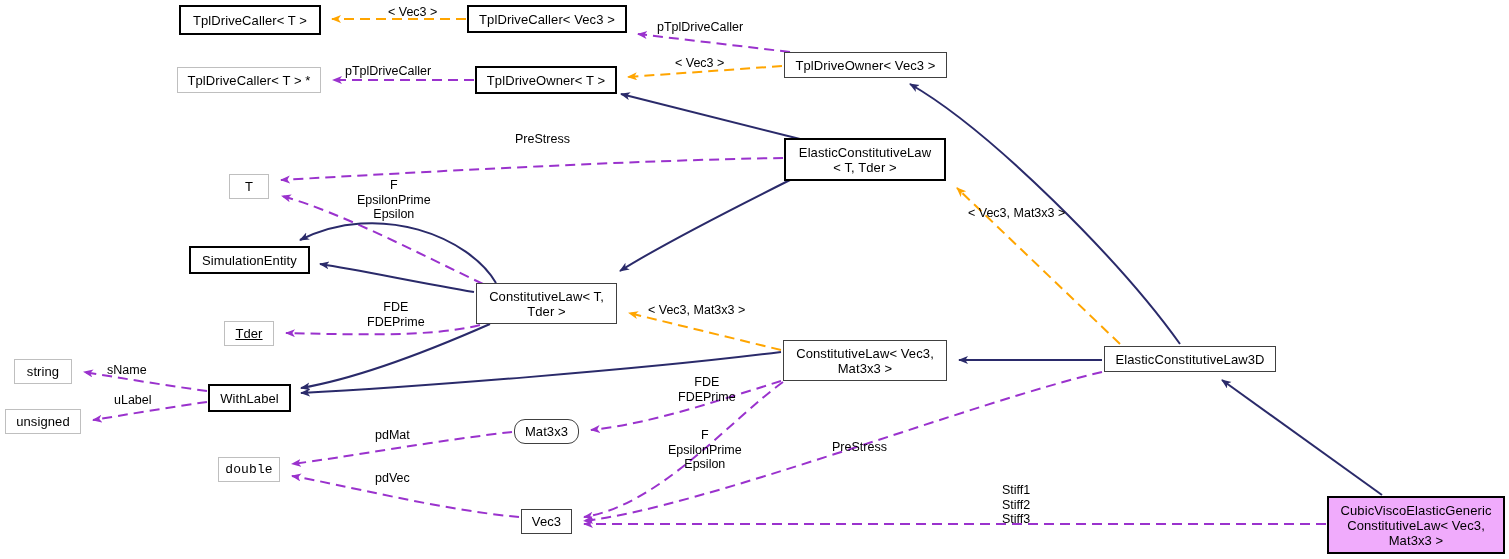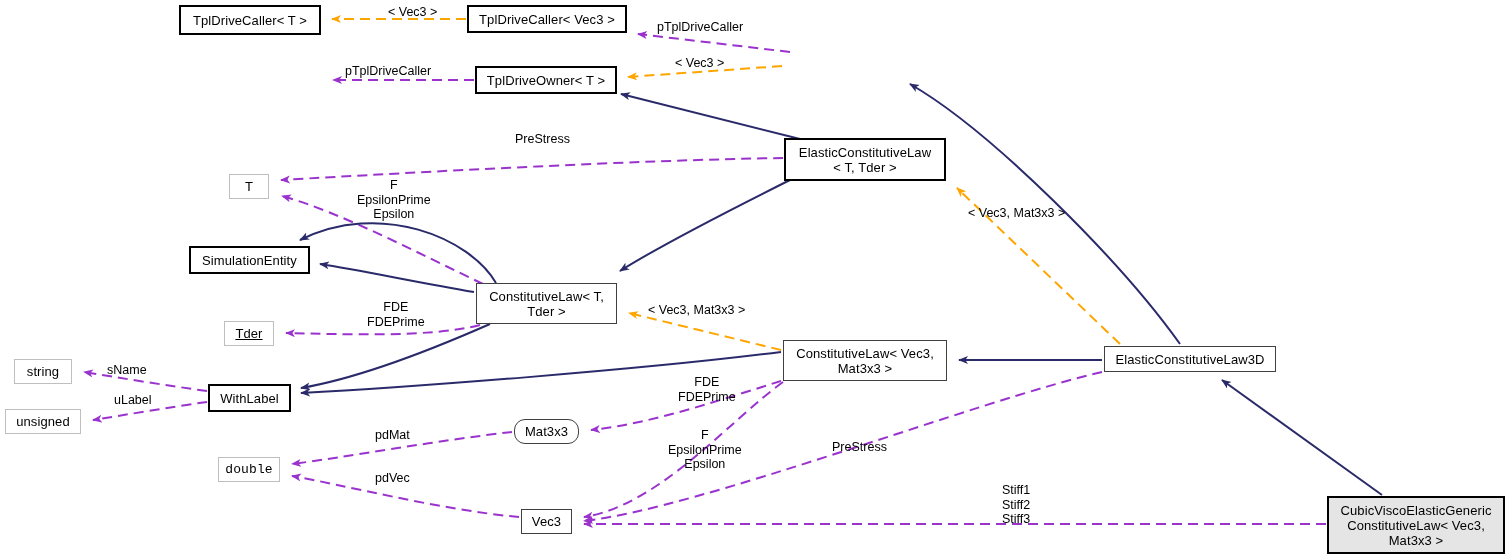--- a/index.html
+++ b/index.html
@@ -46,21 +46,21 @@
   .node.klass {
     border: 1px solid #404040;
   }
   
   .node.strong {
     border: 1px solid #000000;
     box-shadow: 1px 1px 0 0 #000000, 0 0 0 1px #000000;
   }
   
   .node.focus {
-    background: #e5e5e5;
+    background: #f0abfc;
     border: 1px solid #000000;
     box-shadow: 1px 1px 0 0 #000000, 0 0 0 1px #000000;
   }
   .edge-label {
     position: absolute;
     font-family: "Liberation Sans", sans-serif;
     font-size: 12.5px;
     line-height: 14.5px;
     color: #000000;
     background: transparent;
@@ -118,25 +118,31 @@
   </svg>
 
   <div class="node strong" style="left:180px; top:6px; width:140px; height:28px;">
     <span>TplDriveCaller&lt; T &gt;</span>
   </div>
 
   <div class="node strong" style="left:468px; top:6px; width:158px; height:26px;">
     <span>TplDriveCaller&lt; Vec3 &gt;</span>
   </div>
 
+  <div class="node plain" style="left:177px; top:67px; width:144px; height:26px;">
+    <span>TplDriveCaller&lt; T &gt; *</span>
+  </div>
 
   <div class="node strong" style="left:476px; top:67px; width:140px; height:26px;">
     <span>TplDriveOwner&lt; T &gt;</span>
   </div>
 
+  <div class="node klass" style="left:784px; top:52px; width:163px; height:26px;">
+    <span>TplDriveOwner&lt; Vec3 &gt;</span>
+  </div>
 
   <div class="node strong" style="left:785px; top:139px; width:160px; height:41px;">
     <span>ElasticConstitutiveLaw
 &lt; T, Tder &gt;</span>
   </div>
 
   <div class="node plain" style="left:229px; top:174px; width:40px; height:25px;">
     <span>T</span>
   </div>
 

